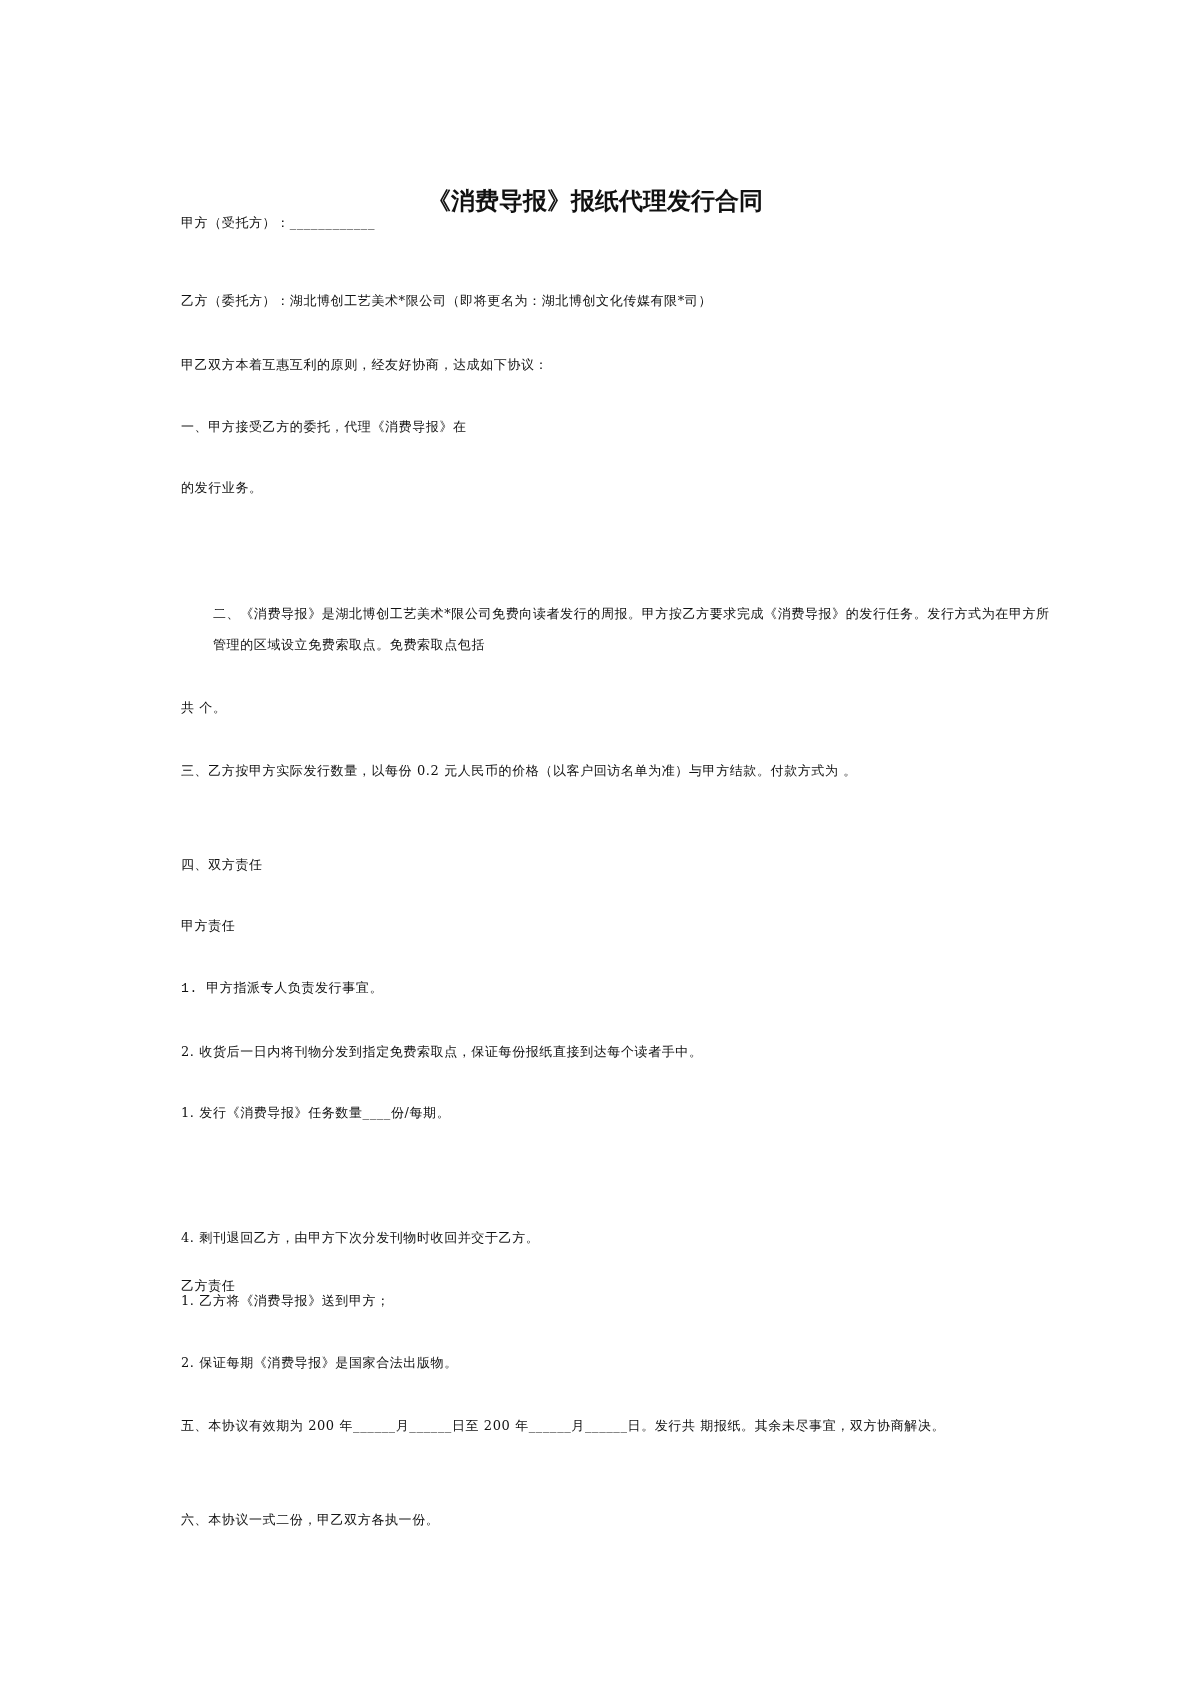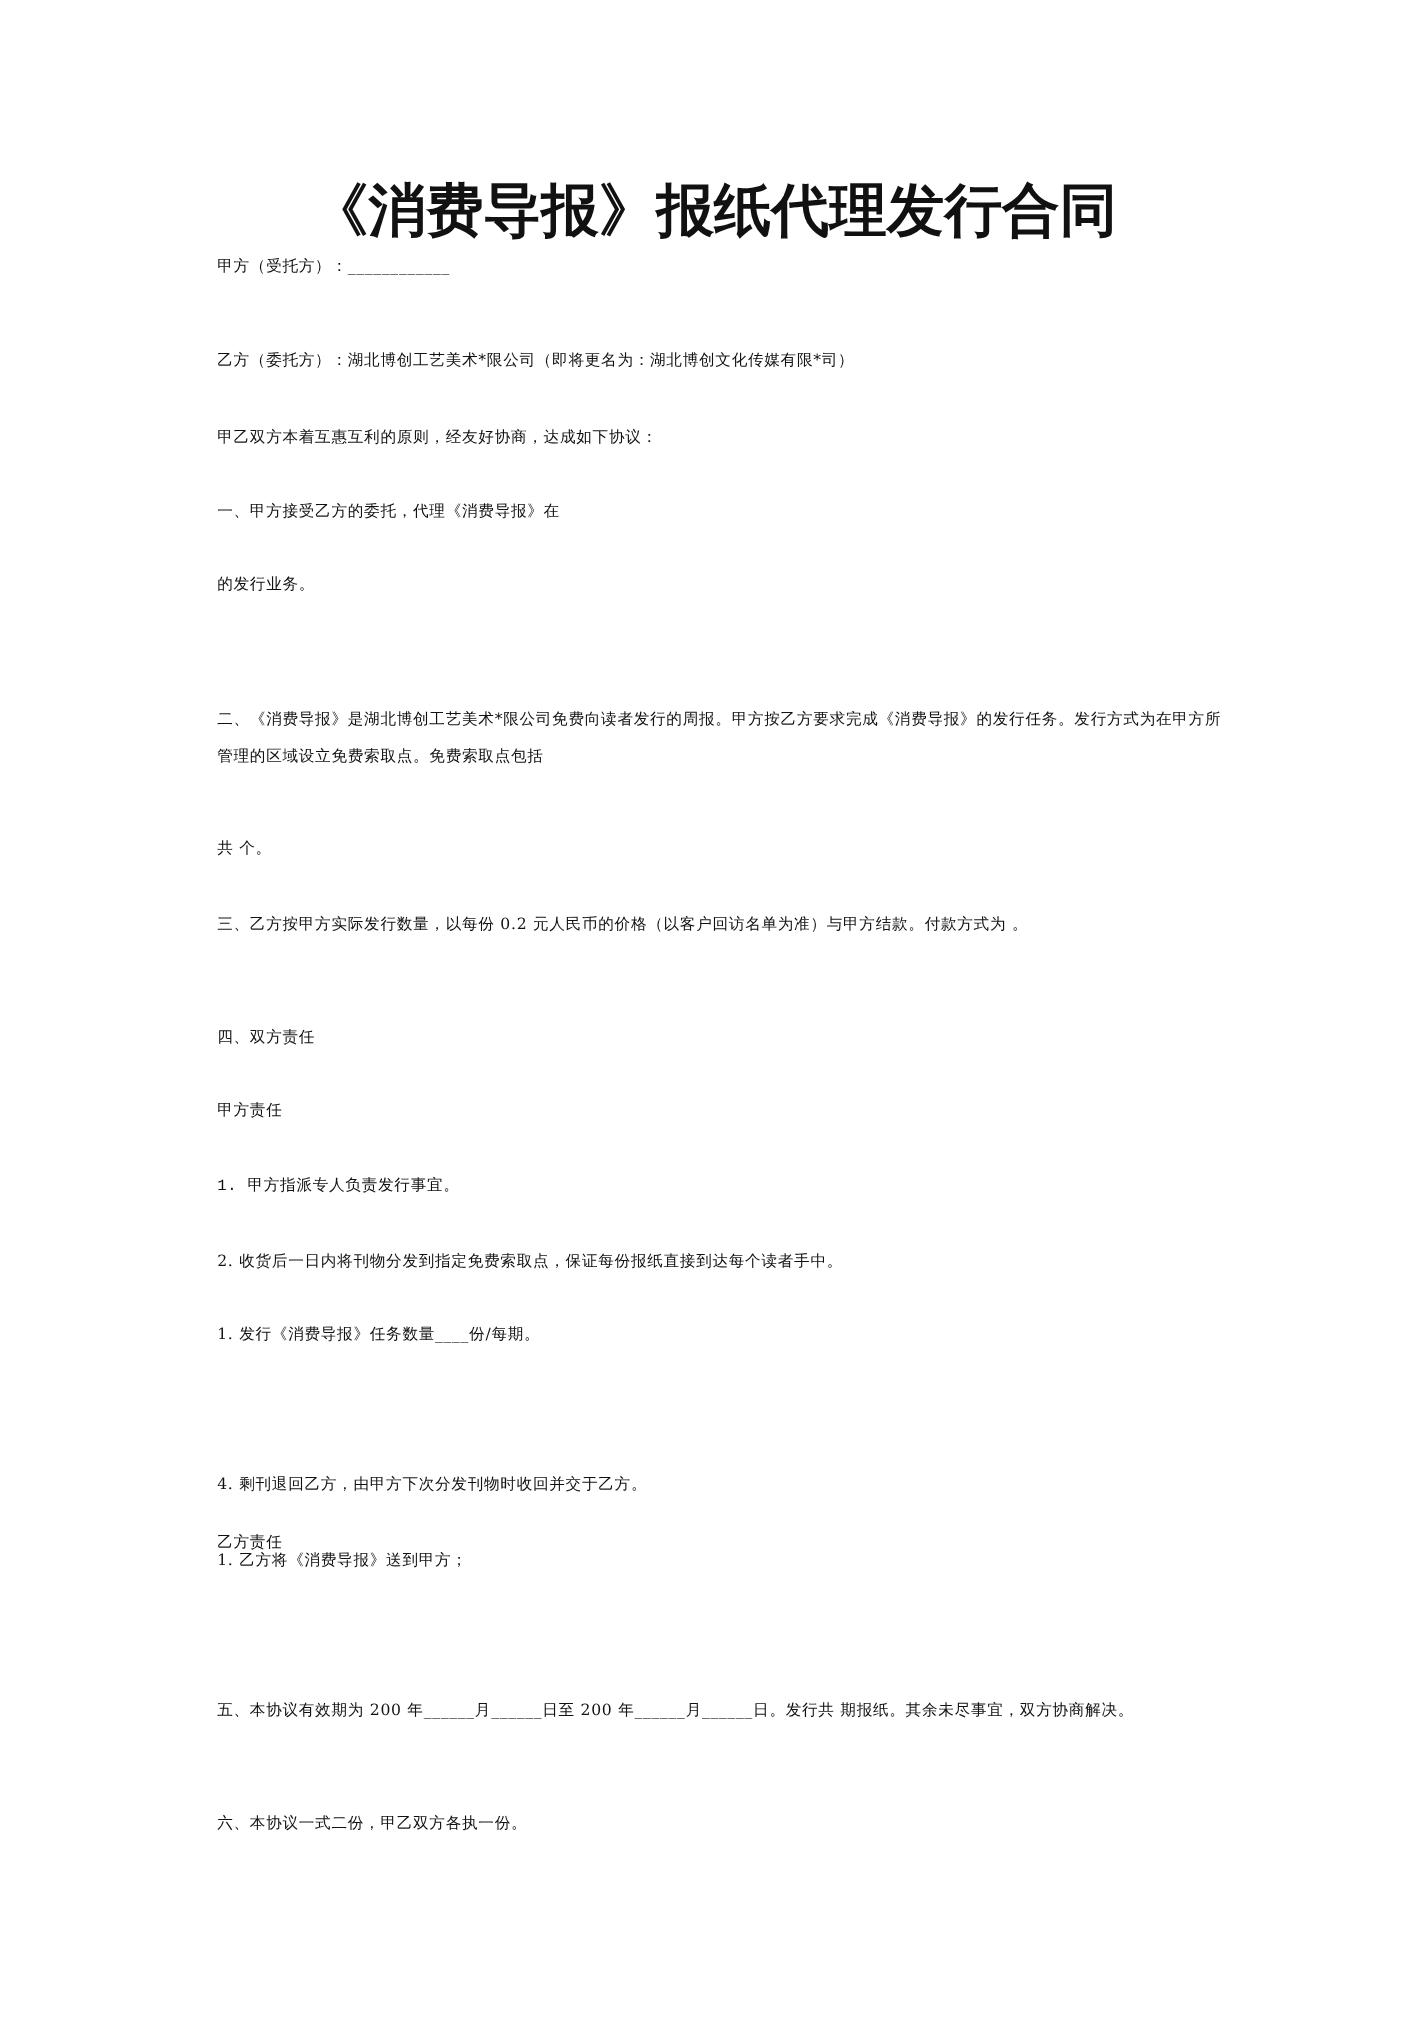--- a/index.html
+++ b/index.html
@@ -1,41 +1,42 @@
 <!DOCTYPE html>
 <html><head>
 <meta charset="utf-8">
 <style>
   html, body { margin: 0; padding: 0; background: #ffffff; }
   body { width: 1190px; height: 1683px; position: relative; overflow: hidden; color: #111111;
          font-family: "DejaVu Serif", "Liberation Serif", serif; }
   .page { position: absolute; left: 0; top: 0; width: 1190px; height: 1683px; }
-  .title { position: absolute; left: 0; width: 1190px; top: 150px; text-align: center;
+  .title { position: absolute; left: 0; width: 1190px; top: 175px; text-align: center;
            font-family: "DejaVu Sans", "Liberation Sans", sans-serif; font-weight: bold;
-           font-size: 48px; letter-spacing: 0px; line-height: 52px; }
+           font-size: 24px; letter-spacing: 0px; line-height: 52px; }
   .p { position: absolute; left: 181px; width: 840px; font-size: 13px; line-height: 31px;
        letter-spacing: 0.6px; white-space: pre-wrap; }
 </style>
 </head>
 <body>
 
 <div class="page">
   <div class="title">《消费导报》报纸代理发行合同</div>
 
   <div class="p" style="top:207px;">甲方（受托方）：____________</div>
   <div class="p" style="top:285px;">乙方（委托方）：湖北博创工艺美术*限公司（即将更名为：湖北博创文化传媒有限*司）</div>
   <div class="p" style="top:411px;">一、甲方接受乙方的委托，代理《消费导报》在</div>
   <div class="p" style="top:349px;">甲乙双方本着互惠互利的原则，经友好协商，达成如下协议：</div>
   <div class="p" style="top:472px;">的发行业务。</div>
-  <div class="p" style="top:584px;">二、《消费导报》是湖北博创工艺美术*限公司免费向读者发行的周报。甲方按乙方要求完成《消费导报》的发行任务。发行方式为在甲方所管理的区域设立免费索取点。免费索取点包括</div>
+  <div class="p" style="top:598px;margin-left:32px;">二、《消费导报》是湖北博创工艺美术*限公司免费向读者发行的周报。甲方按乙方要求完成《消费导报》的发行任务。发行方式为在甲方所管理的区域设立免费索取点。免费索取点包括</div>
   <div class="p" style="top:692px;">共 个。</div>
   <div class="p" style="top:755px;">三、乙方按甲方实际发行数量，以每份 0.2 元人民币的价格（以客户回访名单为准）与甲方结款。付款方式为 。</div>
   <div class="p" style="top:849px;">四、双方责任</div>
   <div class="p" style="top:910px;">甲方责任</div>
   <div class="p" style="top:973px;font-family:Liberation Mono, monospace;">1. 甲方指派专人负责发行事宜。</div>
   <div class="p" style="top:1036px;">2. 收货后一日内将刊物分发到指定免费索取点，保证每份报纸直接到达每个读者手中。</div>
   <div class="p" style="top:1097px;">1. 发行《消费导报》任务数量____份/每期。</div>
   <div class="p" style="top:1222px;">4. 剩刊退回乙方，由甲方下次分发刊物时收回并交于乙方。</div>
   <div class="p" style="top:1270px;">乙方责任</div>
   <div class="p" style="top:1285px;">1. 乙方将《消费导报》送到甲方；</div>
+  <div class="p" style="top:1347px;">2. 保证每期《消费导报》是国家合法出版物。</div>
   <div class="p" style="top:1410px;">五、本协议有效期为 200 年______月______日至 200 年______月______日。发行共 期报纸。其余未尽事宜，双方协商解决。</div>
   <div class="p" style="top:1504px;">六、本协议一式二份，甲乙双方各执一份。</div>
 </div>
 
 </body></html>

